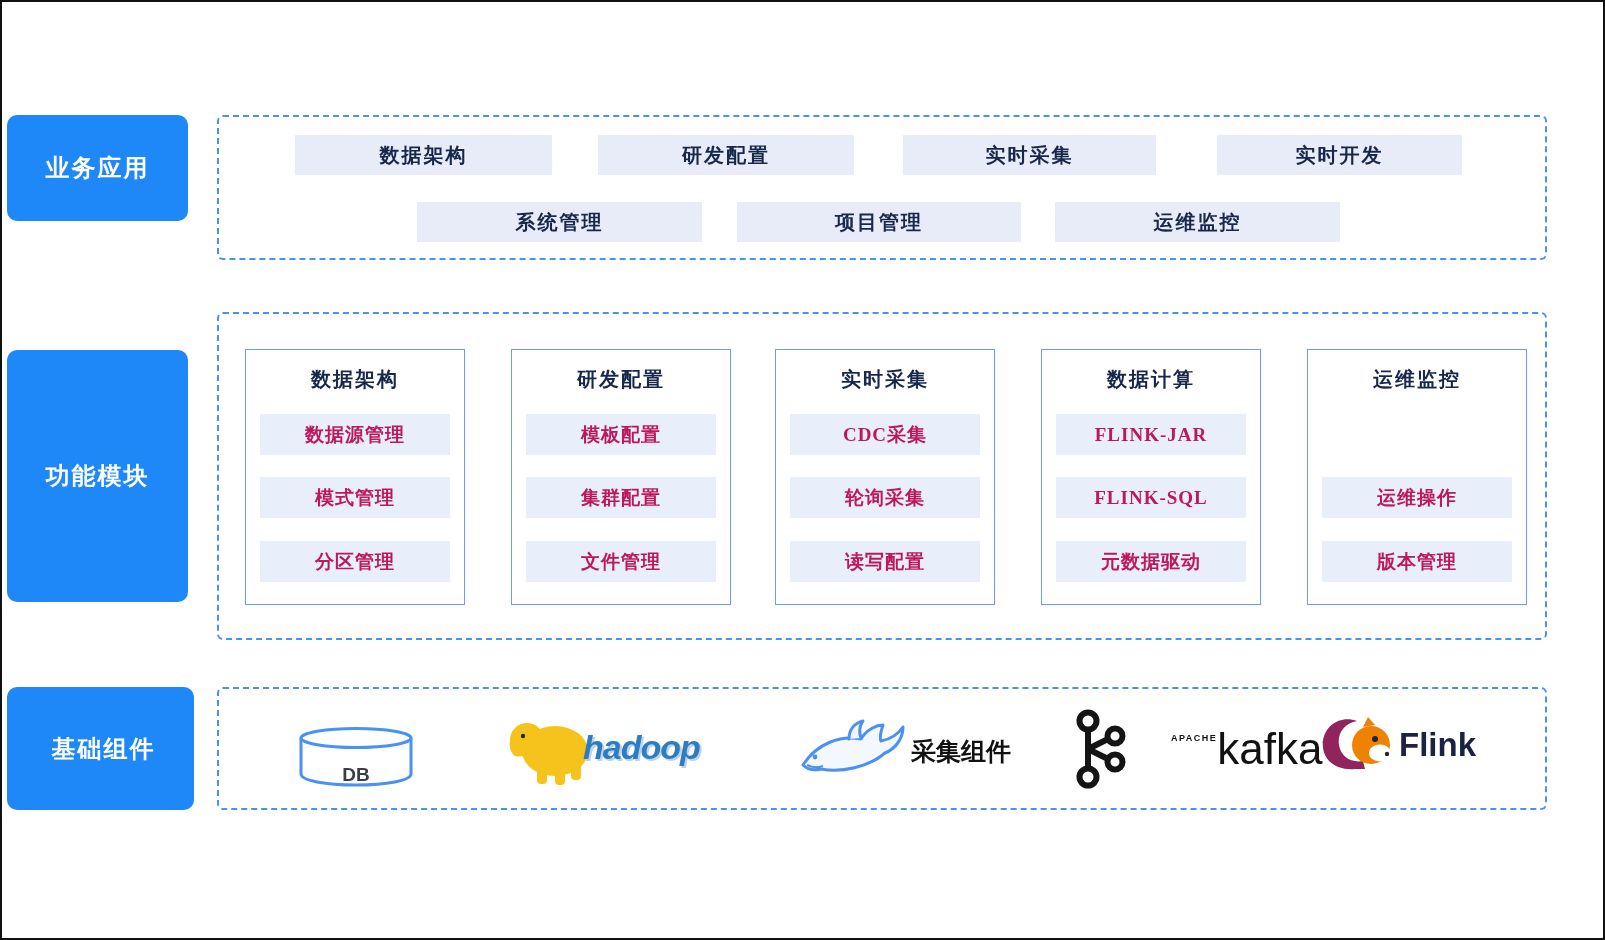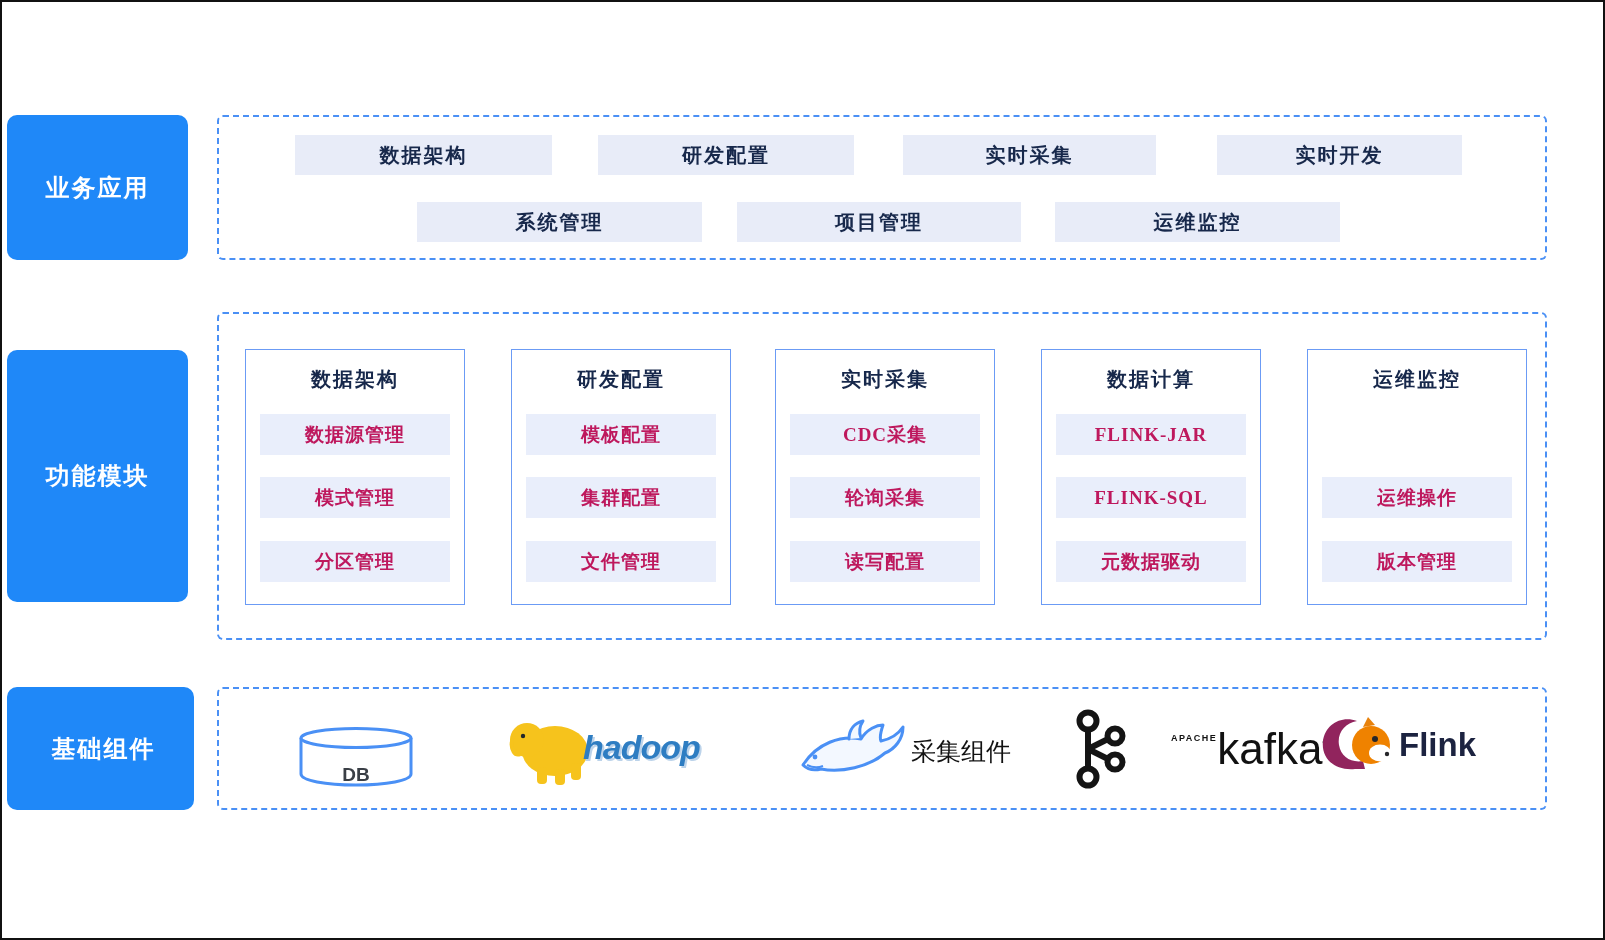--- a/index.html
+++ b/index.html
@@ -7,21 +7,21 @@
     position:relative;width:1605px;height:940px;background:#fff;
     border:2px solid #111;box-sizing:border-box;overflow:hidden;
     font-family:"Liberation Sans",sans-serif;
   }
   
   .layer-label{
     position:absolute;left:5px;width:181px;background:#1f88f8;border-radius:10px;
     color:#fff;display:flex;align-items:center;justify-content:center;
     font-size:24px;font-weight:bold;letter-spacing:2px;
   }
-  .lbl1{top:113px;height:145px;}
+  .lbl1{top:113px;height:106px;}
   .lbl2{top:348px;height:252px;}
   .lbl3{top:685px;height:123px;padding-left:6px;}
 
   
   .dashed-box{
     position:absolute;left:215px;width:1330px;border:2px dashed #4a90f5;
     border-radius:6px;box-sizing:border-box;background:#fff;
   }
   .box1{top:113px;height:145px;}
   .box2{top:310px;height:328px;}
@@ -70,21 +70,21 @@
   .db-text{
     position:absolute;left:0;right:0;bottom:5px;text-align:center;
     font-weight:bold;font-size:19px;color:#3a3f46;
   }
   .logo-hadoop{left:286px;top:18px;}
   .hadoop-text{
     font-style:italic;font-weight:800;font-size:34px;letter-spacing:-1px;
     color:#2e7dc2;text-shadow:2px 2px 0 #bcd3ea;margin-left:-10px;
   }
   .logo-collector{left:578px;top:26px;}
-  .collector-text{font-weight:normal;font-size:25px;color:#111;margin-left:2px;}
+  .collector-text{font-weight:bold;font-size:25px;color:#111;margin-left:2px;}
   .logo-kafka{left:852px;top:20px;}
   .kafka-words{display:flex;flex-direction:row;margin-left:14px;}
   .kafka-apache{font-weight:bold;font-size:9px;letter-spacing:1.5px;color:#111;margin:6px 0 0 30px;}
   .kafka-text{font-weight:normal;font-size:44px;color:#111;line-height:1;}
   .kafka-text sup{font-size:11px;vertical-align:18px;}
   .logo-flink{left:1100px;top:24px;}
   .flink-text{font-weight:bold;font-size:33px;color:#1c2340;margin-left:2px;}
 </style>
 </head>
 <body>

